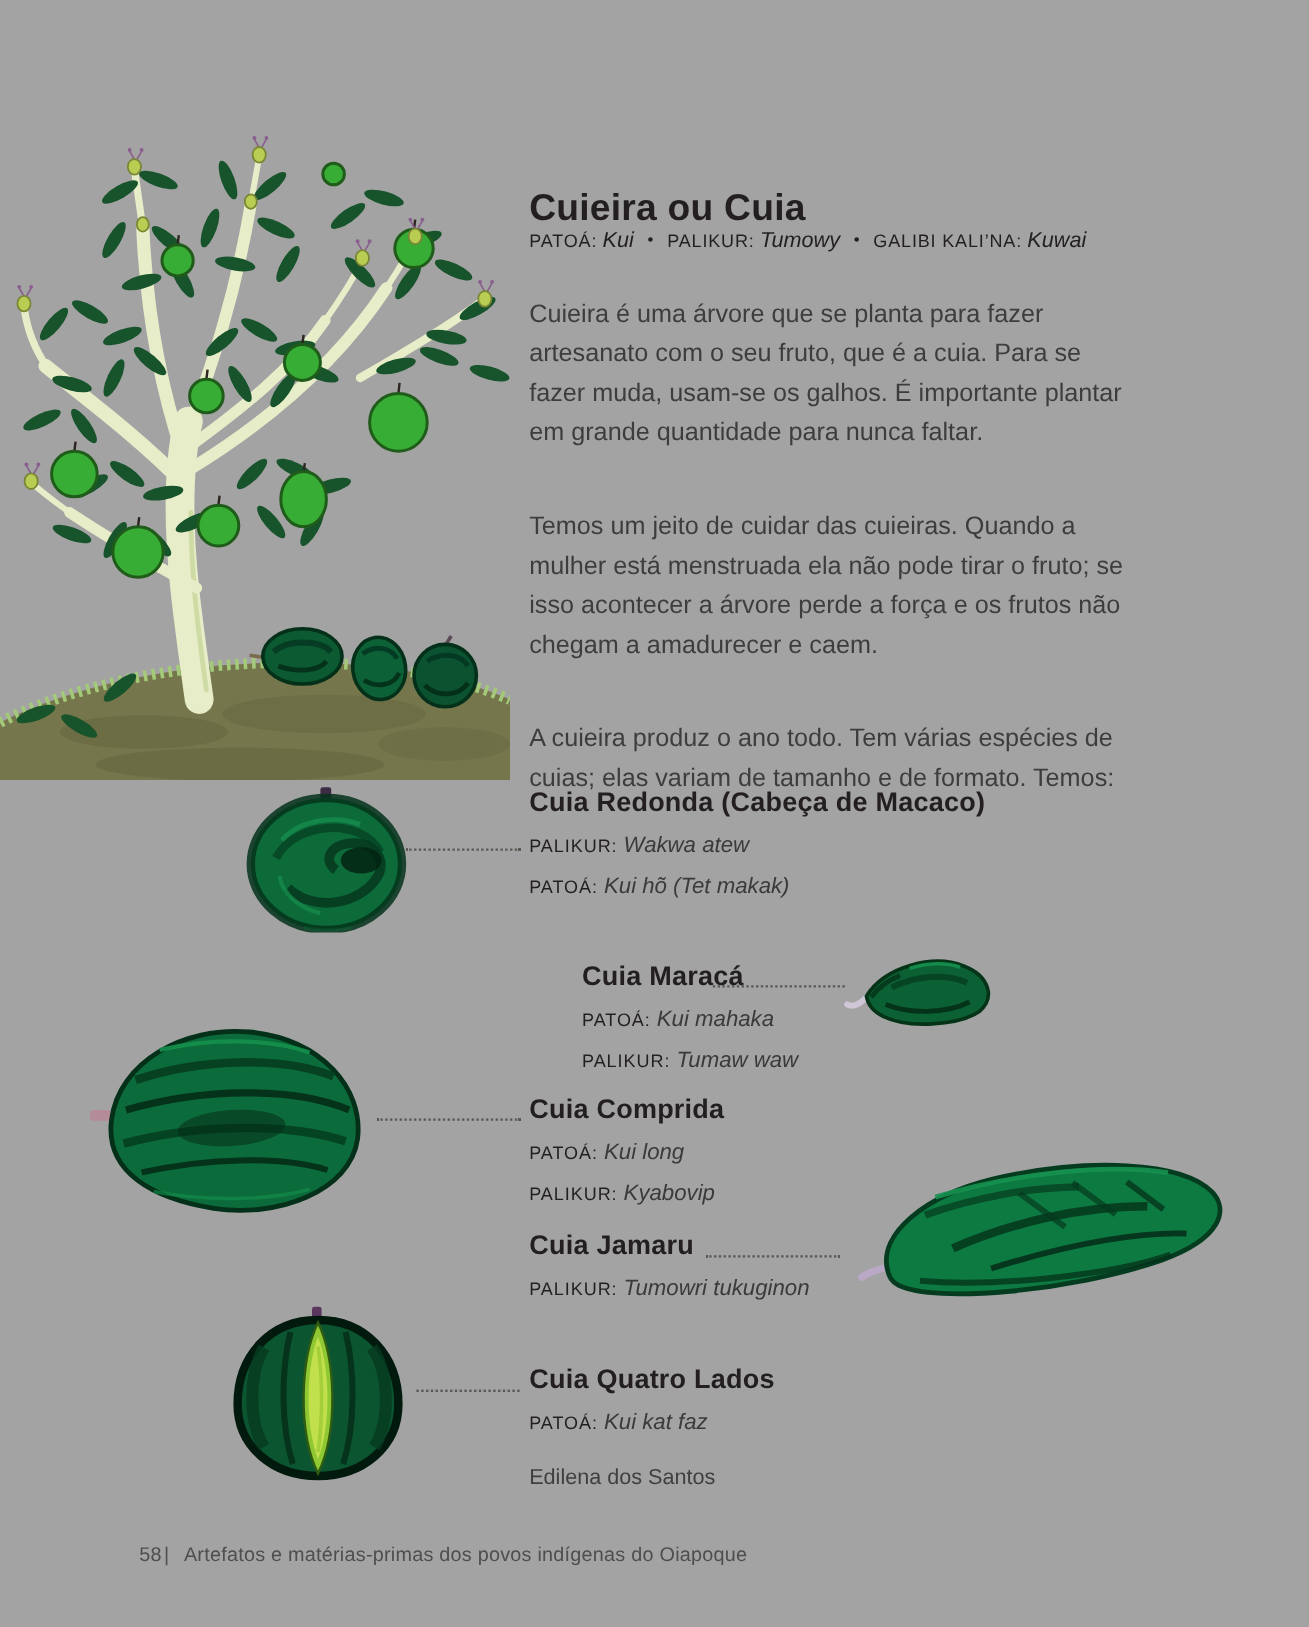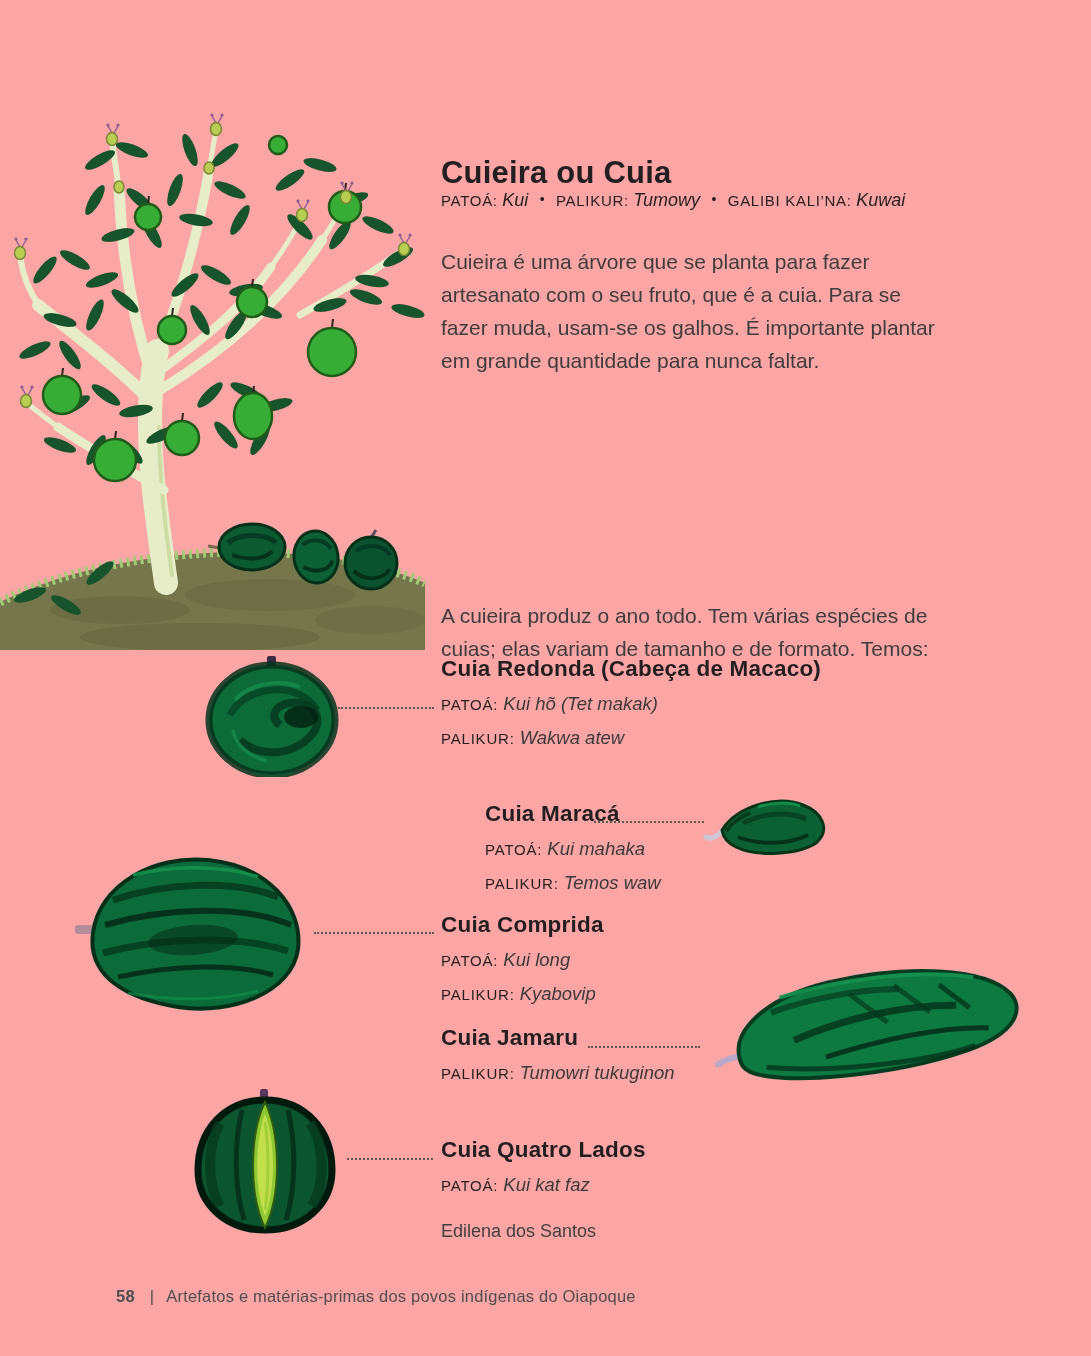--- a/index.html
+++ b/index.html
@@ -1,17 +1,17 @@
 <!DOCTYPE html>
 <html lang="pt"><head>
 <meta charset="utf-8">
 <style>
   html,body{margin:0;padding:0;background:#ffffff;}
   .page{
-    position:relative;width:1091px;height:1356px;background:#fca5a5;
+    position:relative;width:1091px;height:1356px;background:#a3a3a3;
     font-family:"Liberation Sans","DejaVu Sans",sans-serif;color:#3c3c3c;overflow:hidden;
   }
   
   .title{position:absolute;left:441px;top:134px;font-size:31px;color:#231f20;letter-spacing:.2px;}
   .title .bold{font-weight:bold;}
   .langline{position:absolute;left:441px;top:190px;color:#231f20;white-space:nowrap;}
   .lang-label{font-size:15px;letter-spacing:.7px;}
   .lang-value{font-style:italic;font-size:18px;}
   .lang-bullet{font-size:14px;margin:0 7px;position:relative;top:-2px;color:#231f20;}
   .para{position:absolute;left:441px;width:512px;font-size:21px;line-height:33px;color:#3d3d3d;}
@@ -19,21 +19,21 @@
   .p2{top:401px;}
   .p3{top:578px;}
   .section{position:absolute;left:441px;width:520px;}
   .sec1{top:656px;} .sec2{top:801px;margin-left:44px;} .sec3{top:912px;} .sec4{top:1025px;} .sec5{top:1137px;}
   .sec-heading{font-size:22.5px;font-weight:bold;color:#231f20;margin:0 0 11px 0;letter-spacing:.2px;}
   .entry{margin:0 0 12px 0;}
   .entry-label{font-size:15px;letter-spacing:.8px;color:#231f20;}
   .entry-value{font-style:italic;font-size:18.5px;color:#3a3a3a;margin-left:5px;}
   .credit{position:absolute;left:441px;top:1221px;font-size:18px;color:#3f3f3f;}
   .footer{position:absolute;left:116px;top:1287px;font-size:16.5px;color:#4d4e50;letter-spacing:.2px;}
-  .footer .pagenum{margin-right:15px;font-weight:bold;}
+  .footer .pagenum{margin-right:2px;}
   .footer .divider{margin-right:12px;color:#4d4e50;}
   
   .leader{position:absolute;height:0;border-top:2px dotted #5c5955;}
   .lead-redonda{left:338px;top:707px;width:96px;}
   .lead-maraca{left:594px;top:821px;width:110px;}
   .lead-comprida{left:314px;top:932px;width:120px;}
   .lead-jamaru{left:588px;top:1046px;width:112px;}
   .lead-quatro{left:347px;top:1158px;width:86px;}
   
   .illus{position:absolute;}
@@ -306,32 +306,33 @@
     <span class="lang-value">Kui</span>
     <span class="lang-bullet">•</span>
     <span class="lang-label">PALIKUR:</span>
     <span class="lang-value">Tumowy</span>
     <span class="lang-bullet">•</span>
     <span class="lang-label">GALIBI KALI’NA:</span>
     <span class="lang-value">Kuwai</span>
   </div>
 
   <p class="para p1">Cuieira é uma árvore que se planta para fazer artesanato com o seu fruto, que é a cuia. Para se fazer muda, usam-se os galhos. É importante plantar em grande quantidade para nunca faltar.</p>
+  <p class="para p2">Temos um jeito de cuidar das cuieiras. Quando a mulher está menstruada ela não pode tirar o fruto; se isso acontecer a árvore perde a força e os frutos não chegam a amadurecer e caem.</p>
   <p class="para p3">A cuieira produz o ano todo. Tem várias espécies de cuias; elas variam de tamanho e de formato. Temos:</p>
 
   <div class="section sec1">
     <h2 class="sec-heading">Cuia Redonda (Cabeça de Macaco)</h2>
+    <div class="entry"><span class="entry-label">PALIKUR:</span><span class="entry-value">Wakwa atew</span></div>
     <div class="entry"><span class="entry-label">PATOÁ:</span><span class="entry-value">Kui hõ (Tet makak)</span></div>
-    <div class="entry"><span class="entry-label">PALIKUR:</span><span class="entry-value">Wakwa atew</span></div>
   </div>
 
   <div class="section sec2">
     <h2 class="sec-heading">Cuia Maracá</h2>
     <div class="entry"><span class="entry-label">PATOÁ:</span><span class="entry-value">Kui mahaka</span></div>
-    <div class="entry"><span class="entry-label">PALIKUR:</span><span class="entry-value">Temos waw</span></div>
+    <div class="entry"><span class="entry-label">PALIKUR:</span><span class="entry-value">Tumaw waw</span></div>
   </div>
 
   <div class="section sec3">
     <h2 class="sec-heading">Cuia Comprida</h2>
     <div class="entry"><span class="entry-label">PATOÁ:</span><span class="entry-value">Kui long</span></div>
     <div class="entry"><span class="entry-label">PALIKUR:</span><span class="entry-value">Kyabovip</span></div>
   </div>
 
   <div class="section sec4">
     <h2 class="sec-heading">Cuia Jamaru</h2>

